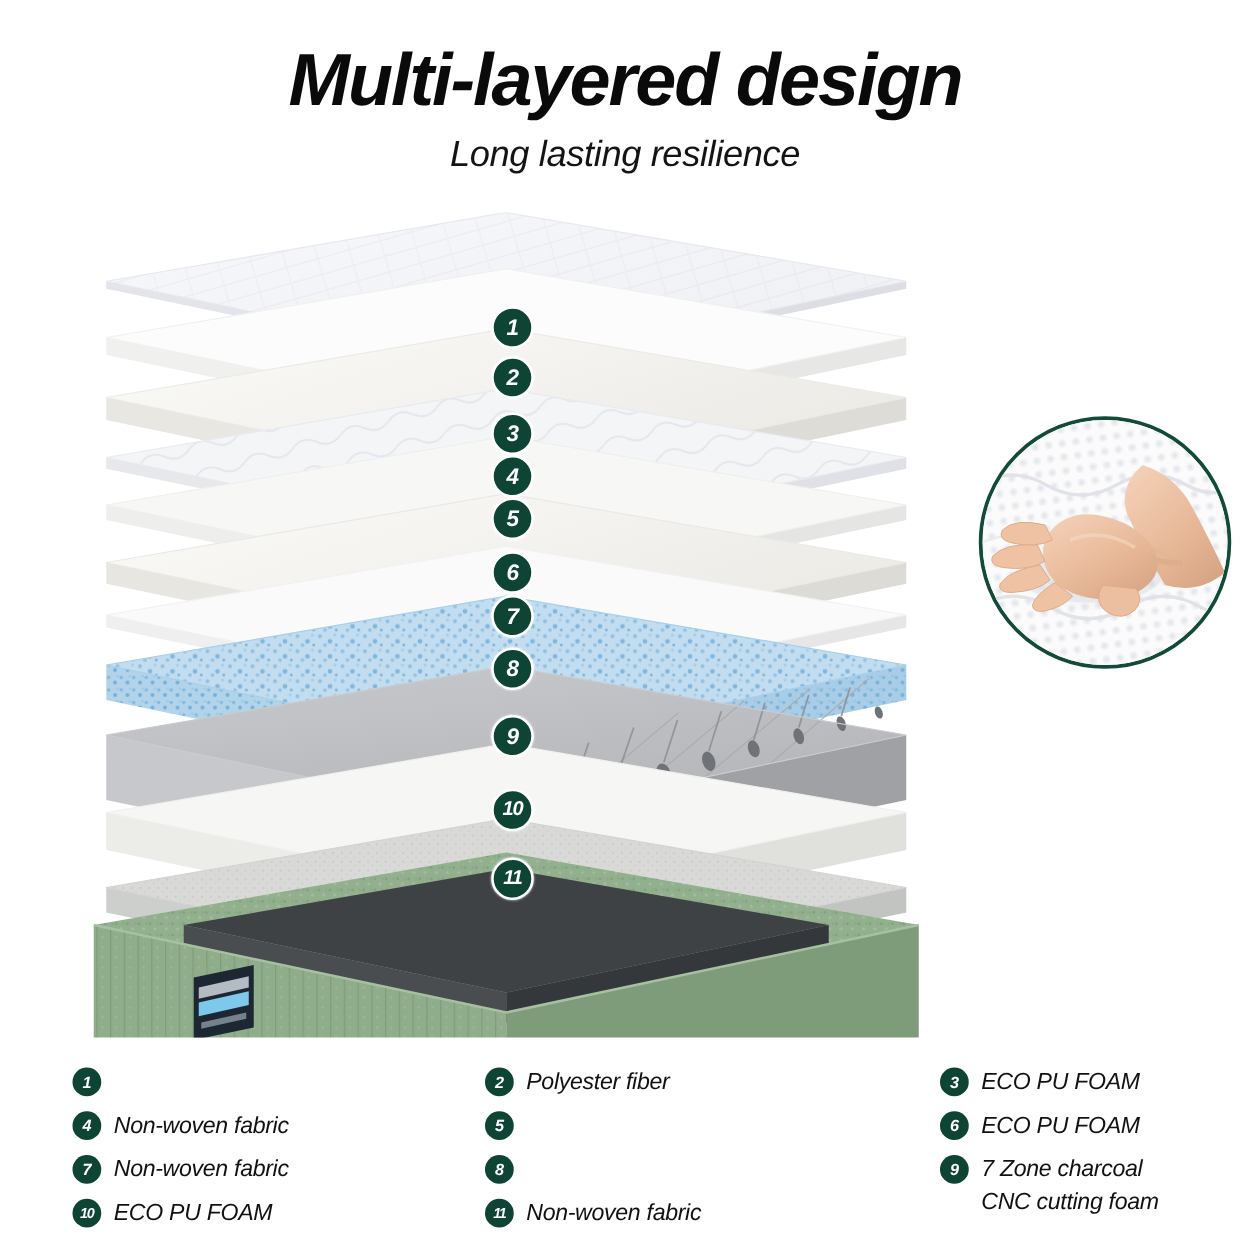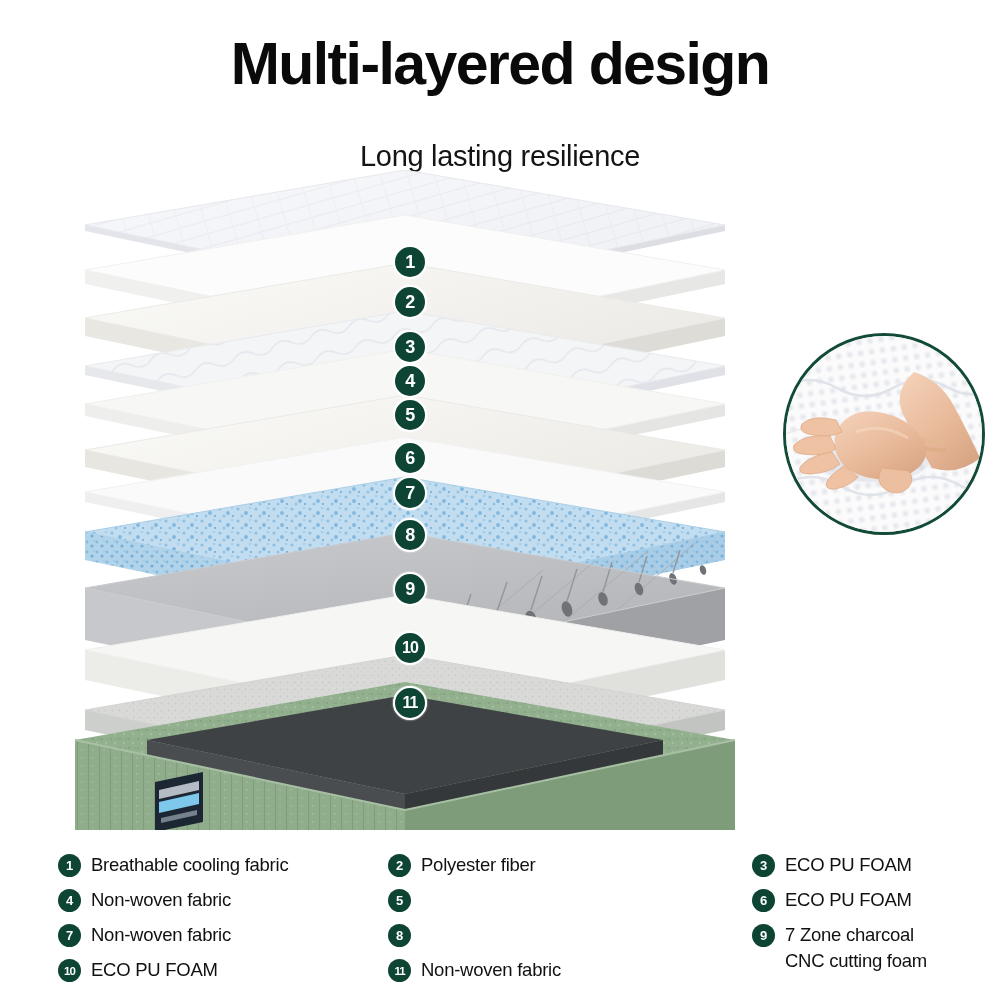--- a/index.html
+++ b/index.html
@@ -2,31 +2,31 @@
 <html><head>
 <meta charset="utf-8">
 <style>
   html,body{margin:0;padding:0;}
   body{
     width:1000px;height:1000px;position:relative;overflow:hidden;
     background:#ffffff;
     font-family:"Liberation Sans",sans-serif;
     -webkit-font-smoothing:antialiased;
   }
-  .stage{position:absolute;left:0;top:0;width:1000px;height:1000px;}
+  .stage{position:absolute;left:0;top:0;width:1000px;height:1000px;font-style:italic;}
 
   
   #title{
     position:absolute;left:0;top:34px;width:1000px;text-align:center;
     font-size:59px;font-weight:bold;color:#0a0a0a;letter-spacing:-1.6px;
     line-height:1.02;
   }
   #subtitle{
     position:absolute;left:0;top:108px;width:1000px;text-align:center;
-    font-size:29px;font-weight:400;color:#141414;letter-spacing:-0.3px;margin-top:32px;
+    font-size:29px;font-weight:400;color:#141414;letter-spacing:-0.3px;
   }
 
   
   #stack{position:absolute;left:55px;top:170px;width:700px;height:660px;}
 
   
   .lbadge{
     position:absolute;width:34px;height:34px;border-radius:50%;
     background:#0d4434;border:2px solid #ffffff;
     box-sizing:border-box;
@@ -339,21 +339,20 @@
 
       <path d="M70 96 q26 -10 52 6" fill="none" stroke="#f8ddc8" stroke-width="3" opacity="0.5"></path>
     </svg>
   </div>
 
   <div id="legend">
 
     <div class="lgcol c1">
       <div class="lgrow">
         <span class="num">1</span>
-        <span class="txt">Breathable cooling fabric</span>
       </div>
       <div class="lgrow">
         <span class="num">4</span>
         <span class="txt">Non-woven fabric</span>
       </div>
       <div class="lgrow">
         <span class="num">7</span>
         <span class="txt">Non-woven fabric</span>
       </div>
       <div class="lgrow">

